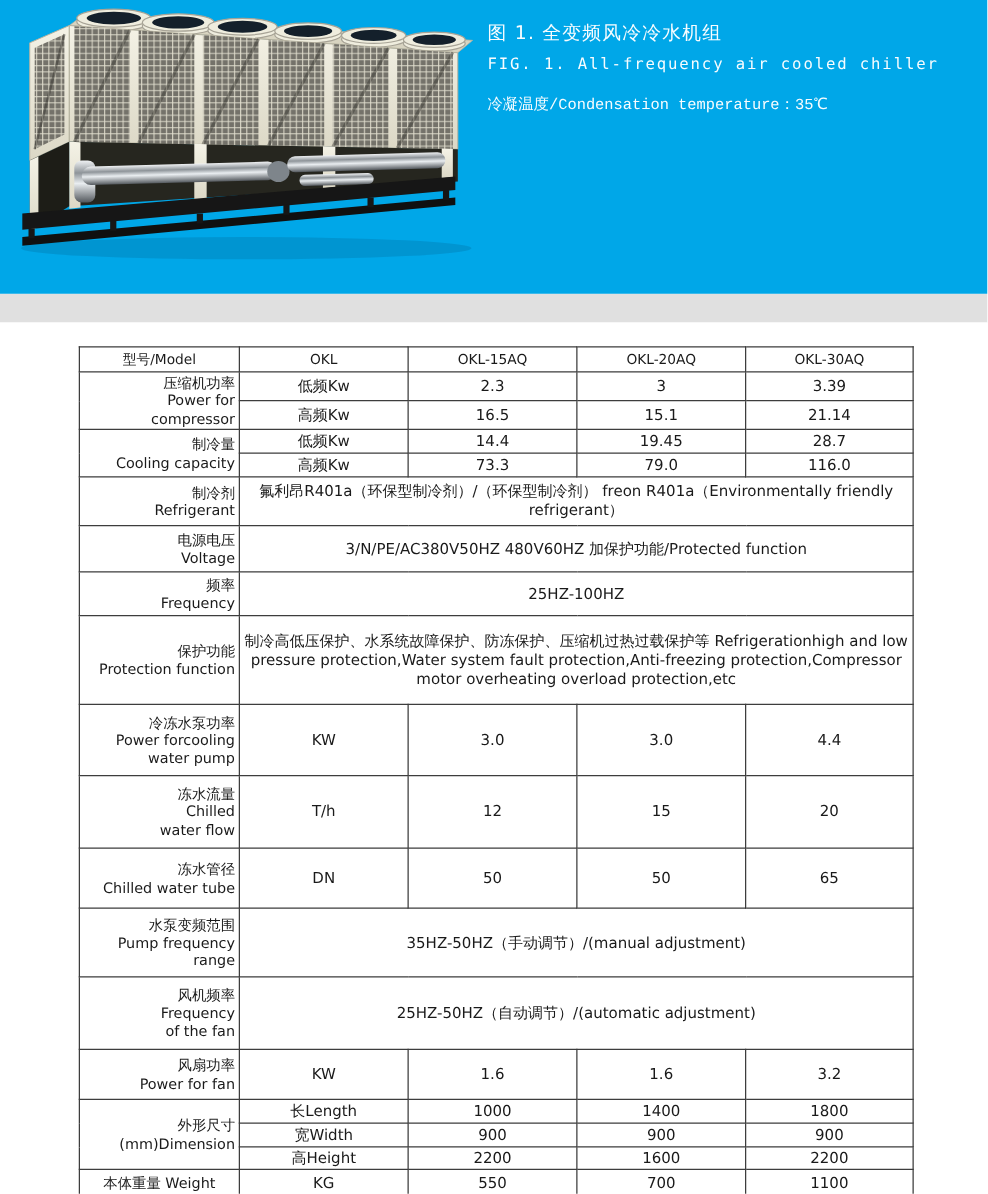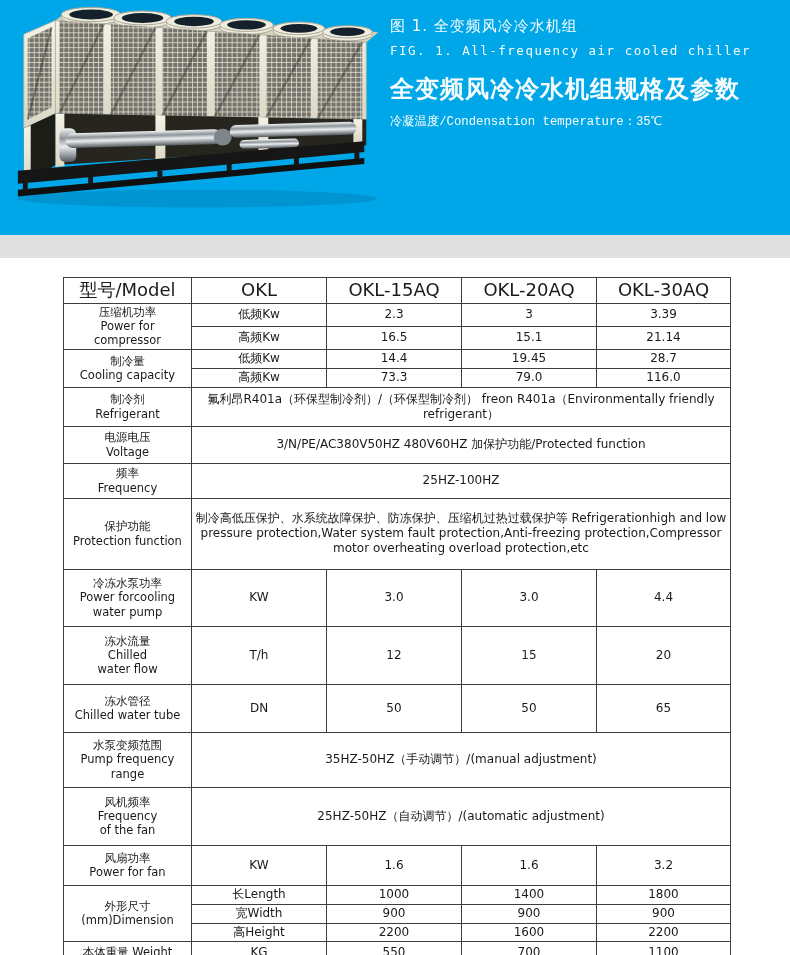--- a/index.html
+++ b/index.html
@@ -38,23 +38,23 @@
   
   .table-wrap { padding:19px 0 0 63px; background:#ffffff; }
   table.spec-table {
     border-collapse:collapse; table-layout:fixed; width:667px;
     font-size:12px;
   }
   table.spec-table td {
     border:1px solid #3d3d3d; text-align:center; vertical-align:middle;
     padding:1px 3px; line-height:1.25; overflow:hidden;
   }
-  .th { font-size:18px; }
+  .th { font-size:11px; }
   .lbl { font-size:11.5px; line-height:1.22; }
-  .lbl .txt, .val .txt { white-space:pre-line; }
+  .lbl .txt, .val .txt { white-space:pre-line;text-align:right; }
   .val { font-size:12px; }
   .wide { font-size:12px; }
 </style>
 </head>
 <body>
 
 <div class="page">
 
   <section class="hero">
 
@@ -153,21 +153,20 @@
         <rect x="155" y="170" width="5" height="8" fill="#161616"></rect>
         <rect x="225" y="163" width="5" height="8" fill="#161616"></rect>
         <rect x="293" y="157" width="5" height="8" fill="#161616"></rect>
         <rect x="354" y="151" width="5" height="8" fill="#161616"></rect>
       </g>
     </svg>
 
     <div class="hero-text">
       <div class="fig-zh">图 1.  全变频风冷冷水机组</div>
       <div class="fig-en">FIG. 1. All-frequency air cooled chiller</div>
-      <h1 class="title-zh">全变频风冷冷水机组规格及参数</h1>
       <div class="desc cond">冷凝温度/Condensation temperature：35℃</div>
     </div>
   </section>
 
   <div class="gray-band"></div>
 
   <main class="table-wrap">
     <table class="spec-table">
       <colgroup>
         <col style="width:128px">

